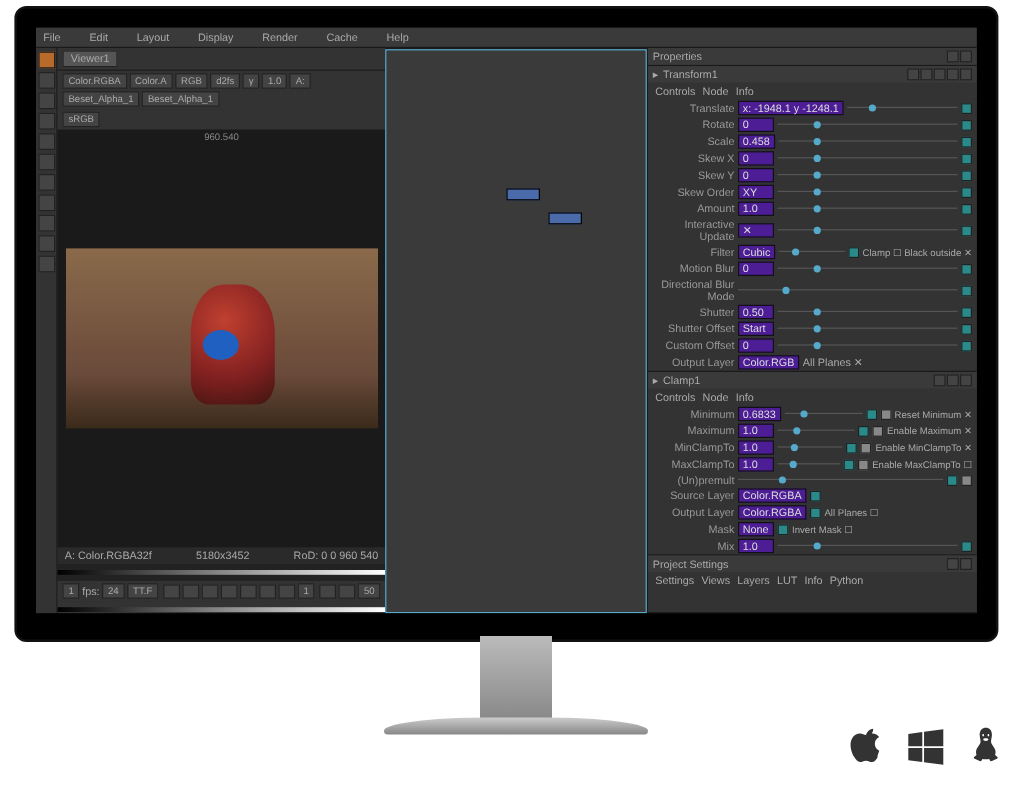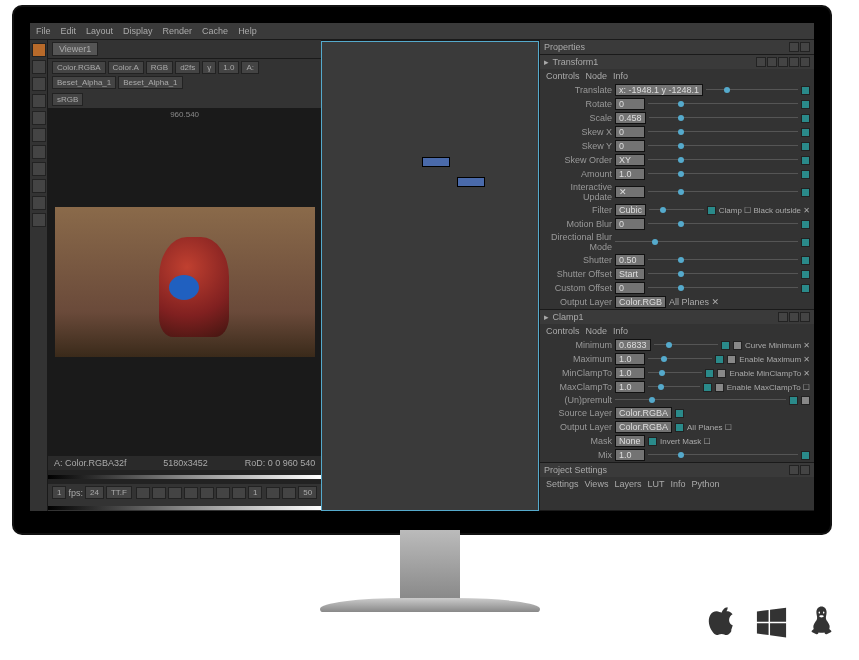--- a/index.html
+++ b/index.html
@@ -1,19 +1,19 @@
 <!DOCTYPE html>
 <html><head>
 <meta charset="utf-8">
 <style>
 *{box-sizing:border-box;margin:0;padding:0;font-family:Arial,sans-serif;font-size:9px;color:#aaa}
 body{background:transparent;width:859px;height:660px;position:relative}
 .monitor{position:absolute;left:12px;top:5px;width:820px;height:530px;background:#000;border-radius:10px;padding:16px 16px 22px;border:2px solid #111}
 .screen{width:100%;height:100%;background:#2a2a2a;display:flex;flex-direction:column;overflow:hidden}
-.menubar{display:flex;gap:10px;padding:3px 6px;background:#3a3a3a;border-bottom:1px solid #1a1a1a}
+.menubar{display:flex;gap:24px;padding:3px 6px;background:#3a3a3a;border-bottom:1px solid #1a1a1a}
 .menubar span{cursor:pointer}
 .content{display:flex;flex:1;min-height:0}
 .toolstrip{width:18px;background:#333;display:flex;flex-direction:column;gap:3px;padding:3px 2px;border-right:1px solid #1a1a1a}
 .toolstrip div{width:14px;height:14px;background:#444;border:1px solid #222;cursor:pointer}
 .toolstrip .orange{background:#b86a2a}
 .main{flex:1;display:flex;min-width:0}
 .left{flex:1;display:flex;flex-direction:row;min-width:0}
 .right{width:275px;background:#333;border-left:1px solid #1a1a1a;display:flex;flex-direction:column}
 .viewer{flex:1;display:flex;flex-direction:column;background:#2a2a2a;min-height:0}
 .vtabs{display:flex;padding:2px 4px;gap:4px;background:#333;border-bottom:1px solid #1a1a1a}
@@ -44,21 +44,21 @@
 .node{position:absolute;background:#b86a2a;border:1px solid #000;width:28px;height:10px;font-size:6px;text-align:center;line-height:8px}
 .node.blue{background:#4a6aaa}
 .node.black{background:#222}
 .panel{background:#333;border-bottom:1px solid #1a1a1a}
 .phead{display:flex;padding:2px 4px;background:#3a3a3a;align-items:center;gap:4px}
 .phead .icons{margin-left:auto;display:flex;gap:1px}
 .phead .icons div{width:10px;height:10px;background:#444;border:1px solid #222}
 .ptabs{display:flex;gap:6px;padding:2px 6px;background:#333;font-size:8px}
 .prow{display:flex;align-items:center;padding:1px 4px;gap:3px;font-size:8px}
 .plabel{width:68px;text-align:right;color:#999}
-.pval{background:#737373;border:1px solid #111;padding:0 3px;min-width:30px;color:#ddd}
+.pval{background:#4c1d95;border:1px solid #111;padding:0 3px;min-width:30px;color:#ddd}
 .pslider{flex:1;height:8px;position:relative}
 .pslider::before{content:"";position:absolute;left:0;right:0;top:3px;height:1px;background:#555}
 .pslider .knob{position:absolute;width:6px;height:6px;background:#5ac;top:1px;border-radius:50%}
 .psq{width:9px;height:9px;background:#444;border:1px solid #222}
 .psq.teal{background:#2a8a8a}
 .psq.orange{background:#c07030}
 .psq.blue{background:#4060b0}
 .stand{position:absolute;left:50%;transform:translateX(-50%);top:530px}
 .neck{width:60px;height:70px;background:linear-gradient(180deg,#bbb,#888);margin:0 auto}
 .base{width:220px;height:14px;background:linear-gradient(180deg,#ccc,#888);border-radius:50% 50% 4px 4px / 100% 100% 4px 4px;margin-top:-2px}
@@ -350,21 +350,21 @@
 </div>
 <div id="clamp-rows">
                 <div class="prow">
                   <span class="plabel">Minimum</span>
                   <span class="pval">0.6833</span>
                   <div class="pslider">
                     <div class="knob" style="left:20%"></div>
                   </div>
                   <div class="psq teal"></div>
                   <div class="psq" style="background:#888"></div>
-                  <span style="font-size:8px">Curve Minimum ✕</span>
+                  <span style="font-size:8px">Reset Minimum ✕</span>
                 </div>
                 <div class="prow">
                   <span class="plabel">Maximum</span>
                   <span class="pval">1.0</span>
                   <div class="pslider">
                     <div class="knob" style="left:20%"></div>
                   </div>
                   <div class="psq teal"></div>
                   <div class="psq" style="background:#888"></div>
                   <span style="font-size:8px">Enable Maximum ✕</span>

